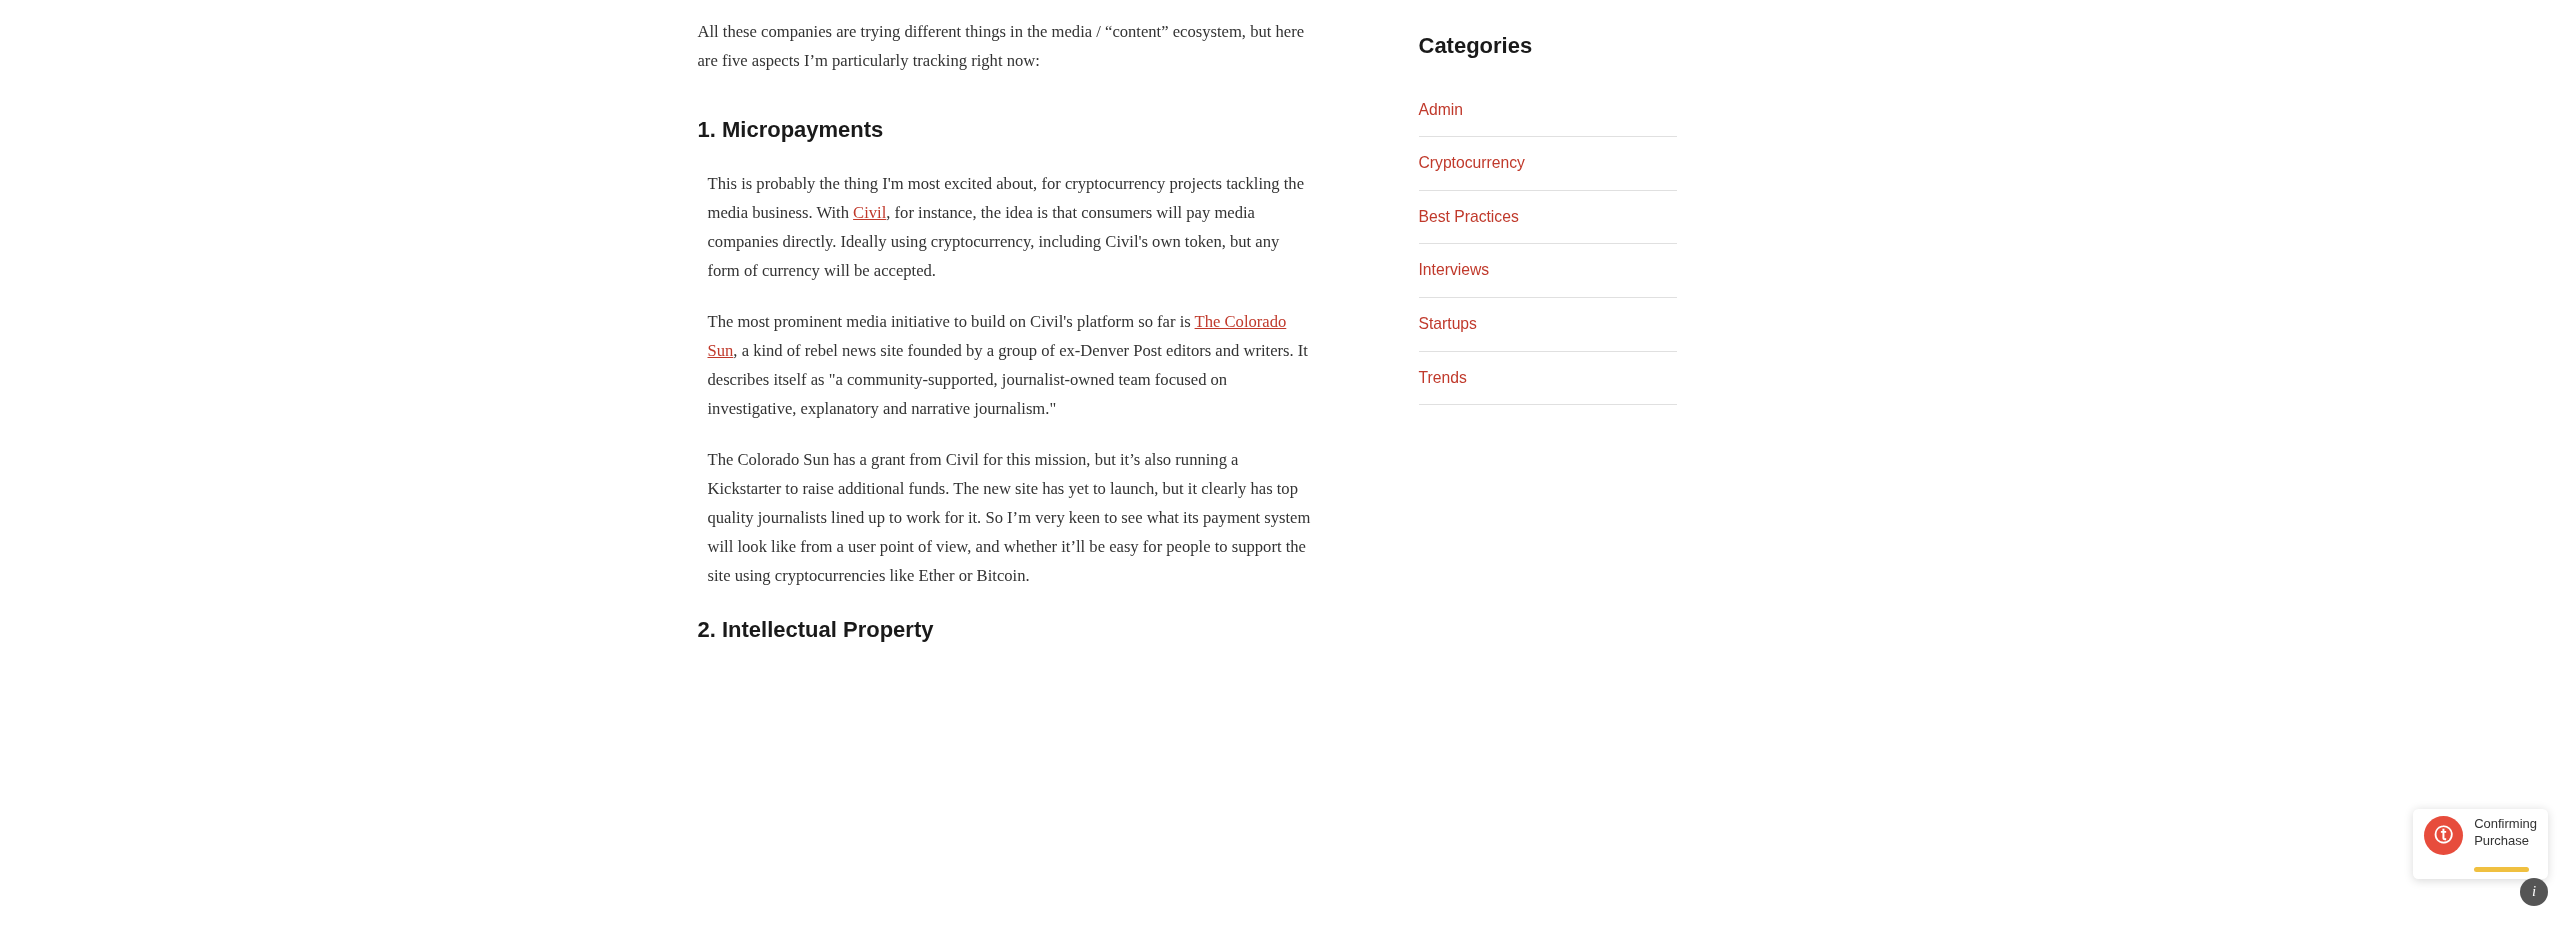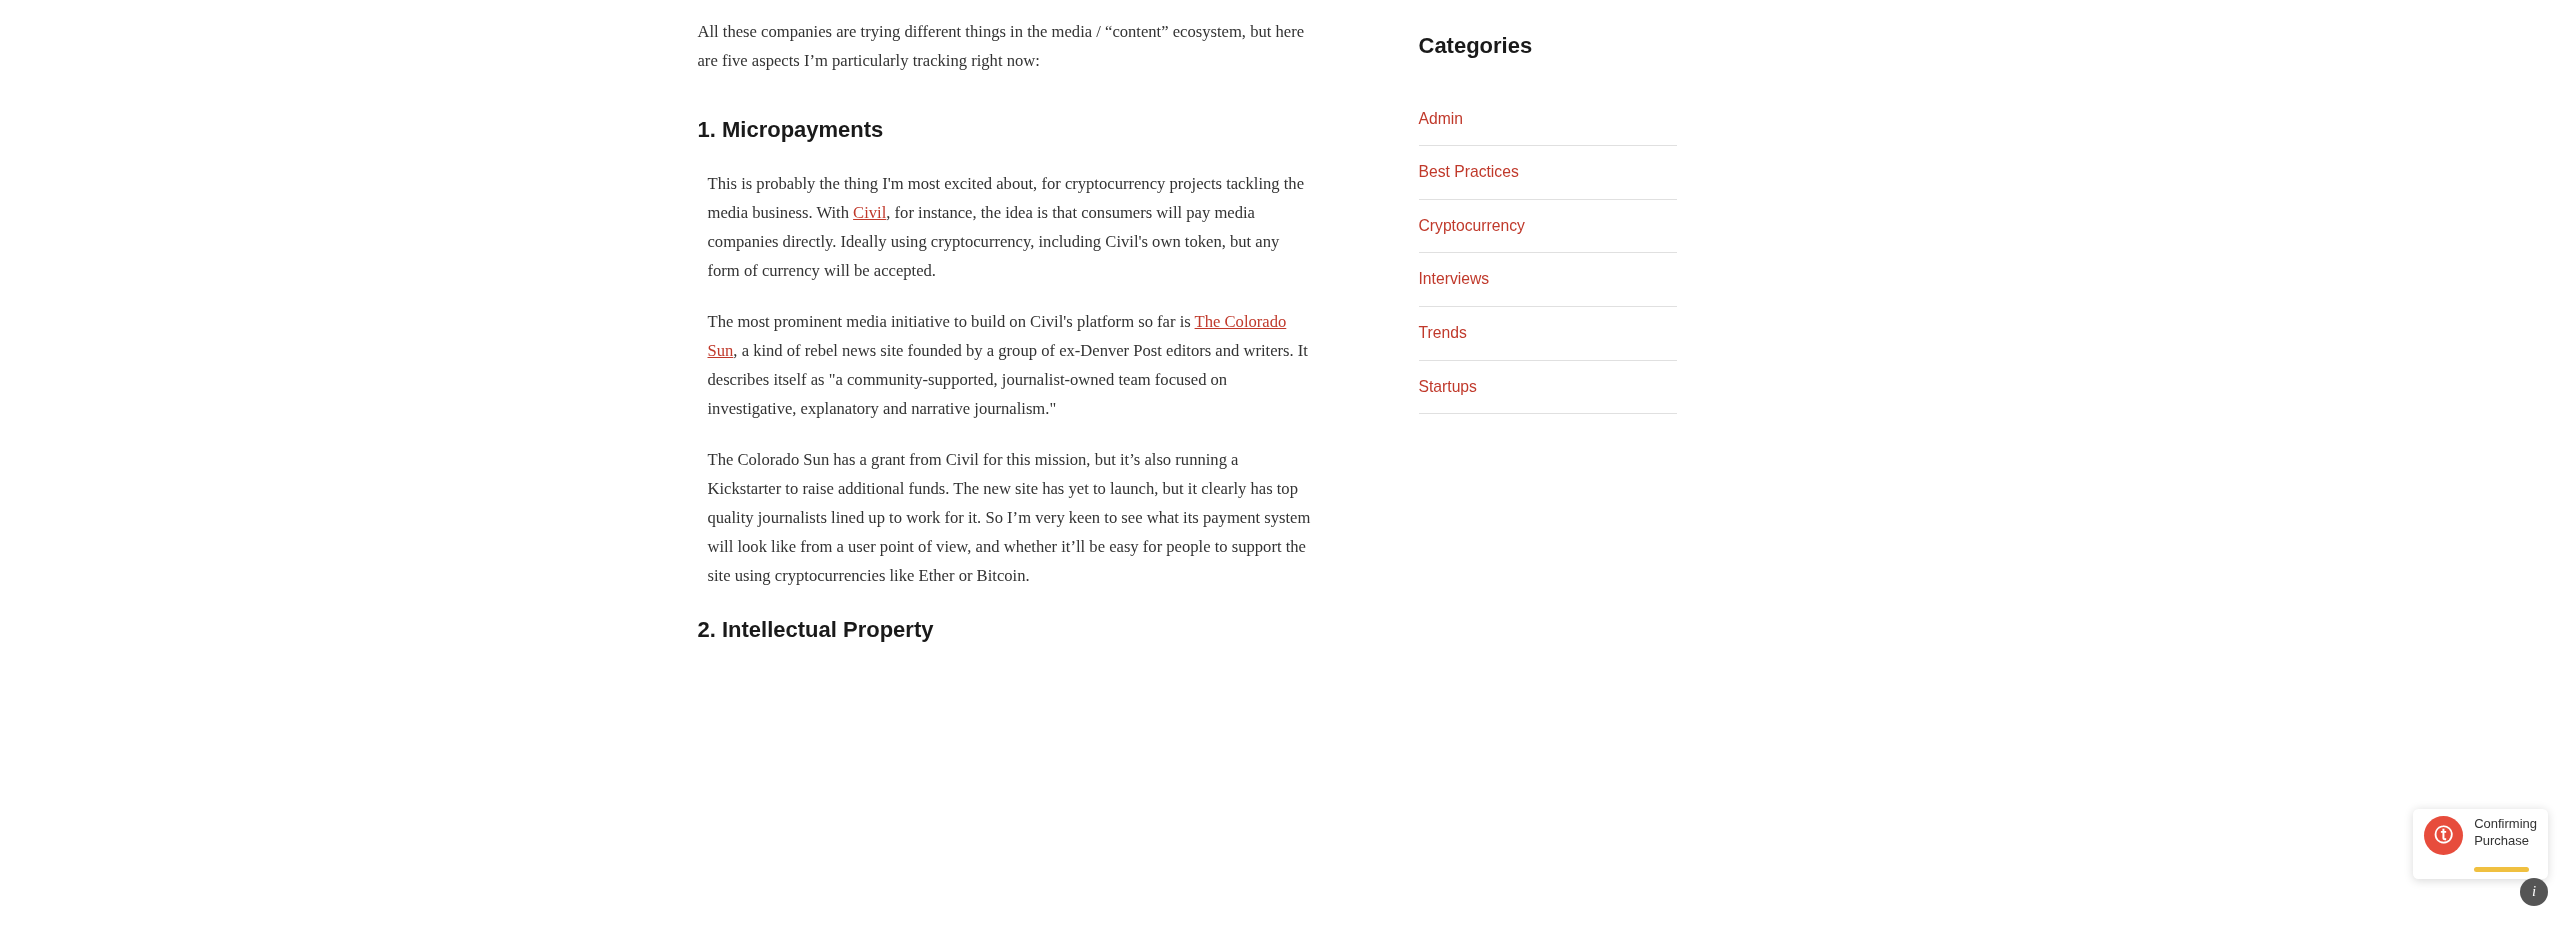--- a/index.html
+++ b/index.html
@@ -63,21 +63,21 @@
     .sidebar {
       width: 258px;
       flex-shrink: 0;
       padding-top: 9.2px;
     }
 
     .sidebar-title {
       font-size: 22px;
       font-weight: 700;
       color: #1a1a1a;
-      margin-bottom: 30px;
+      margin-bottom: 21px;
       font-family: Arial, Helvetica, sans-serif;
     }
 
     .sidebar-category-list {
       list-style: none;
     }
 
     .sidebar-category-item {
       border-bottom: 0.9px solid #e0e0e0;
       padding: 13px 0;
@@ -181,25 +181,25 @@
 
     <p class="body-text">The Colorado Sun has a grant from Civil for this mission, but it’s also running a Kickstarter to raise additional funds. The new site has yet to launch, but it clearly has top quality journalists lined up to work for it. So I’m very keen to see what its payment system will look like from a user point of view, and whether it’ll be easy for people to support the site using cryptocurrencies like Ether or Bitcoin.</p>
 
     <h2 class="section-heading">2. Intellectual Property</h2>
   </div>
 
   <div class="sidebar">
     <h3 class="sidebar-title">Categories</h3>
     <ul class="sidebar-category-list">
     <li class="sidebar-category-item"><a href="#" class="sidebar-category-link">Admin</a></li>
+        <li class="sidebar-category-item"><a href="#" class="sidebar-category-link">Cryptocurrency</a></li>
         <li class="sidebar-category-item"><a href="#" class="sidebar-category-link">Best Practices</a></li>
-        <li class="sidebar-category-item"><a href="#" class="sidebar-category-link">Cryptocurrency</a></li>
         <li class="sidebar-category-item"><a href="#" class="sidebar-category-link">Interviews</a></li>
+        <li class="sidebar-category-item"><a href="#" class="sidebar-category-link">Startups</a></li>
         <li class="sidebar-category-item"><a href="#" class="sidebar-category-link">Trends</a></li>
-        <li class="sidebar-category-item"><a href="#" class="sidebar-category-link">Startups</a></li>
       </ul>
   </div>
 </div>
 
 <div class="notification-widget">
   <div class="notification-avatar">ⓣ</div>
   <div class="notification-content">
     <div class="notification-label">
       <span>Confirming</span><br>
       <span>Purchase</span>

